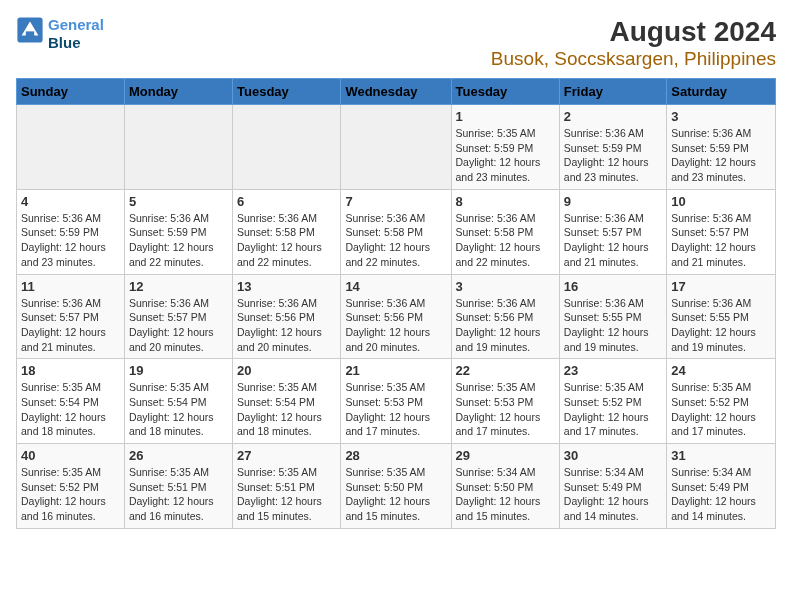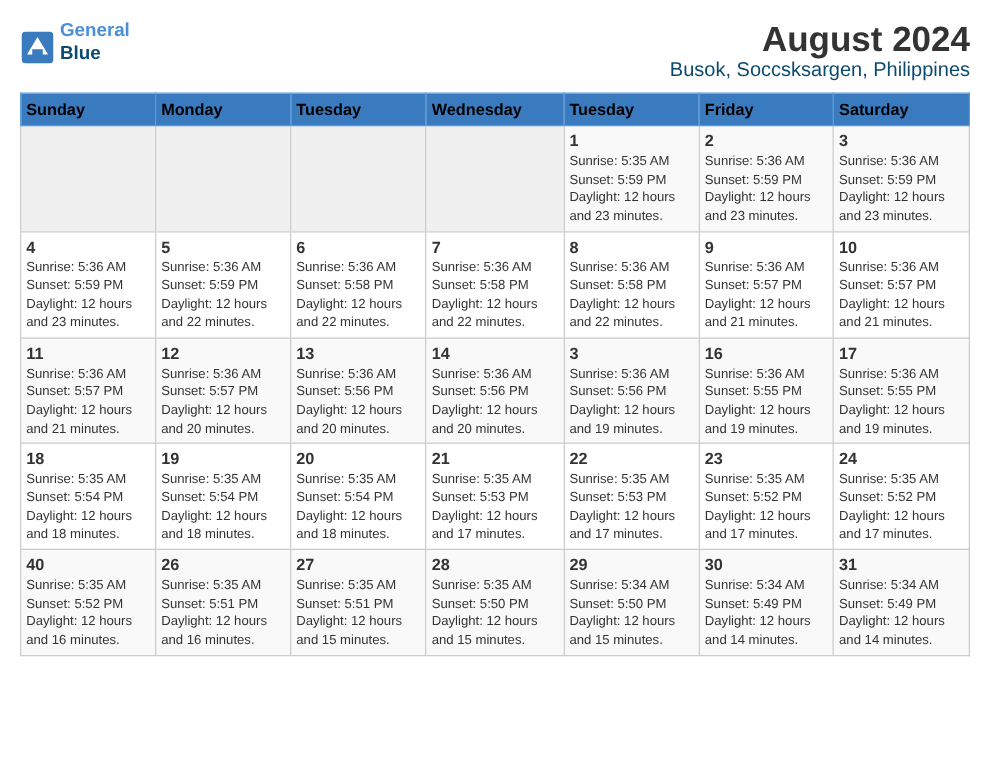--- a/index.html
+++ b/index.html
@@ -11,21 +11,21 @@
       padding: 16px;
     }
     .header-section {
       display: flex;
       align-items: flex-start;
       justify-content: space-between;
       margin-bottom: 8px;
     }
     .logo {
       display: flex;
-      align-items: flex-end;
+      align-items: flex-start;
       gap: 4px;
     }
     .logo-text {
       font-size: 15px;
       font-weight: bold;
       color: #333;
       line-height: 1.2;
     }
     .logo-text span {
       color: #4a90d9;
@@ -36,22 +36,22 @@
     }
     .title-section {
       text-align: right;
     }
     .main-title {
       font-size: 28px;
       font-weight: bold;
       color: #333;
     }
     .subtitle {
-      font-size: 16px;
-      color: #0c4a6e;
+      font-size: 19px;
+      color: #a16207;
     }
     table {
       width: 100%;
       border-collapse: collapse;
       font-size: 11px;
     }
     thead tr th {
       background-color: #3a7abf;
       color: #000000;
       padding: 5px 4px;

